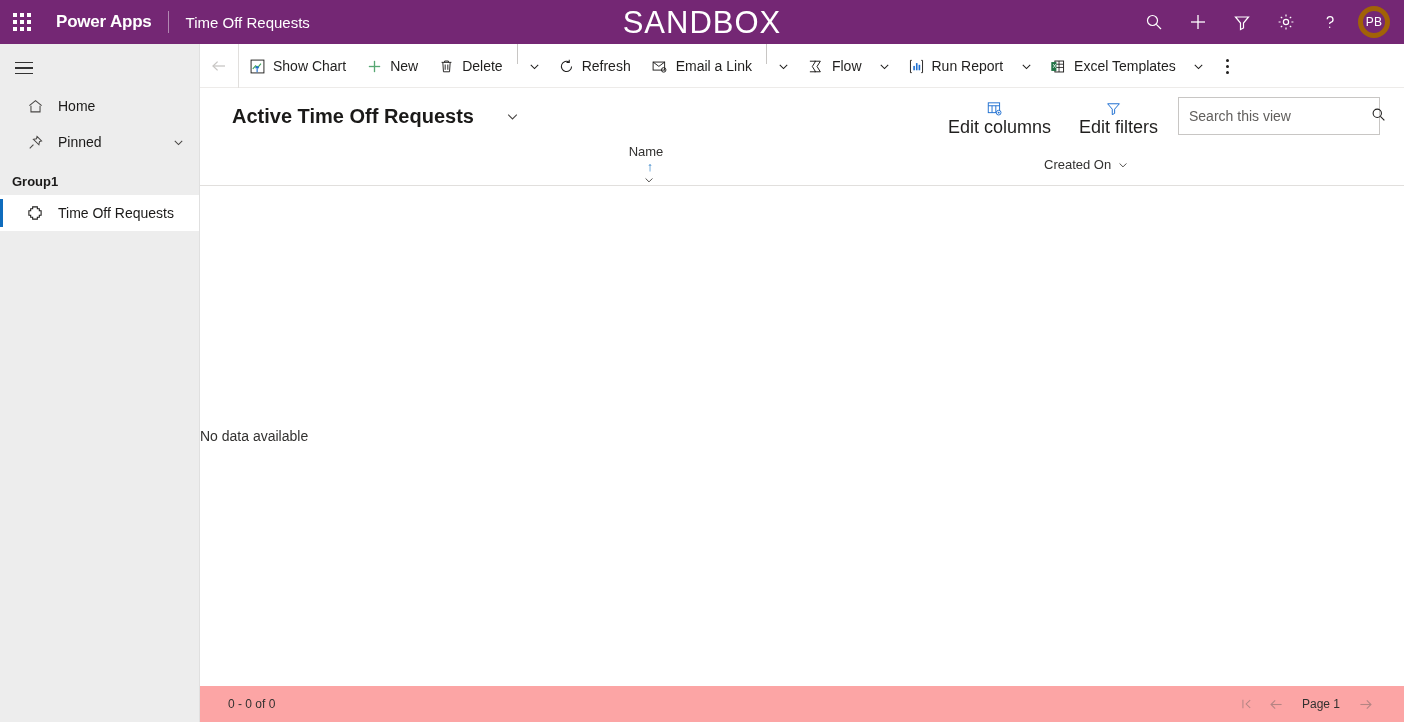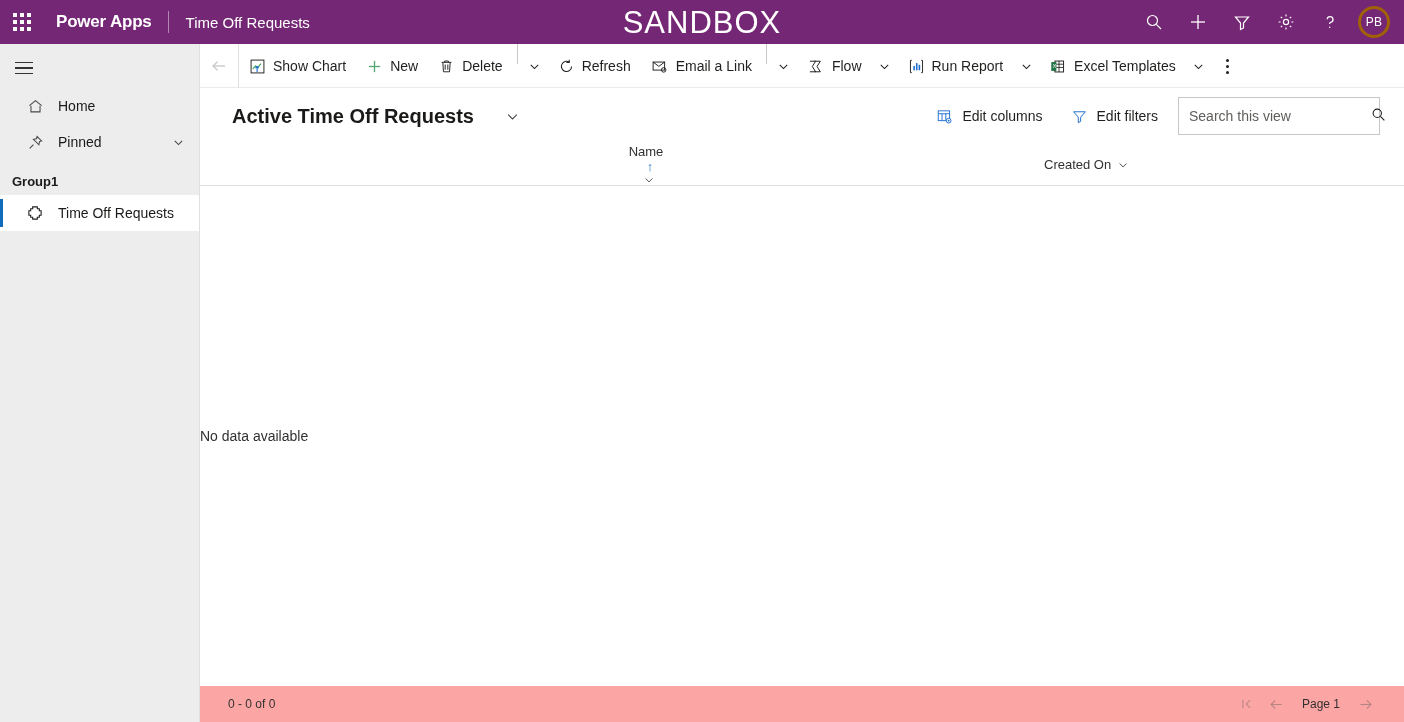--- a/index.html
+++ b/index.html
@@ -55,21 +55,21 @@
     margin-left: auto; display: flex; align-items: center;
     height: 44px; padding-right: 8px; z-index: 2;
   }
   .hdr-btn {
     width: 44px; height: 44px; display: flex;
     align-items: center; justify-content: center;
     cursor: pointer;
   }
   .avatar {
     width: 32px; height: 32px; border-radius: 50%;
-    border: 3px solid #a16207;
+    border: 5px solid #a16207;
     display: flex; align-items: center; justify-content: center;
     font-size: 12px; color: #fff; margin-left: 6px; margin-right: 6px;
     cursor: pointer; letter-spacing: 0.3px;
   }
 
   
   .sidebar {
     position: absolute; top: 44px; left: 0;
     width: 200px; height: 678px;
     background: #ededed;
@@ -145,22 +145,22 @@
     padding: 0 24px 0 32px;
   }
   .view-title {
     font-size: 20px; font-weight: bold; color: #1b1a19;
     cursor: pointer; display: flex; align-items: center; gap: 21px;
   }
   .view-title .vt-chev { margin-left: 10px; display: flex; align-items: center; }
   .vh-spacer { flex: 1; }
   .vh-btn {
     display: flex; align-items: center; height: 32px;
-    padding: 0 8px; cursor: pointer; font-size: 14px; color: #201f1e;
-    white-space: nowrap; margin-right: 12px;
+    padding: 0 8px; cursor: pointer; font-size: 18px; color: #201f1e;
+    white-space: nowrap; margin-right: 12px; flex-direction: column;
   }
   .vh-btn .vi { margin-right: 9px; display: flex; align-items: center; }
   .search-box {
     width: 202px; height: 38px; border: 1px solid #c8c6c4;
     display: flex; align-items: center; background: #fff;
     padding: 0 8px 0 10px;
   }
   .search-box input {
     border: none; outline: none; flex: 1; font-size: 14px;
     color: #201f1e; font-family: "Liberation Sans", sans-serif;

